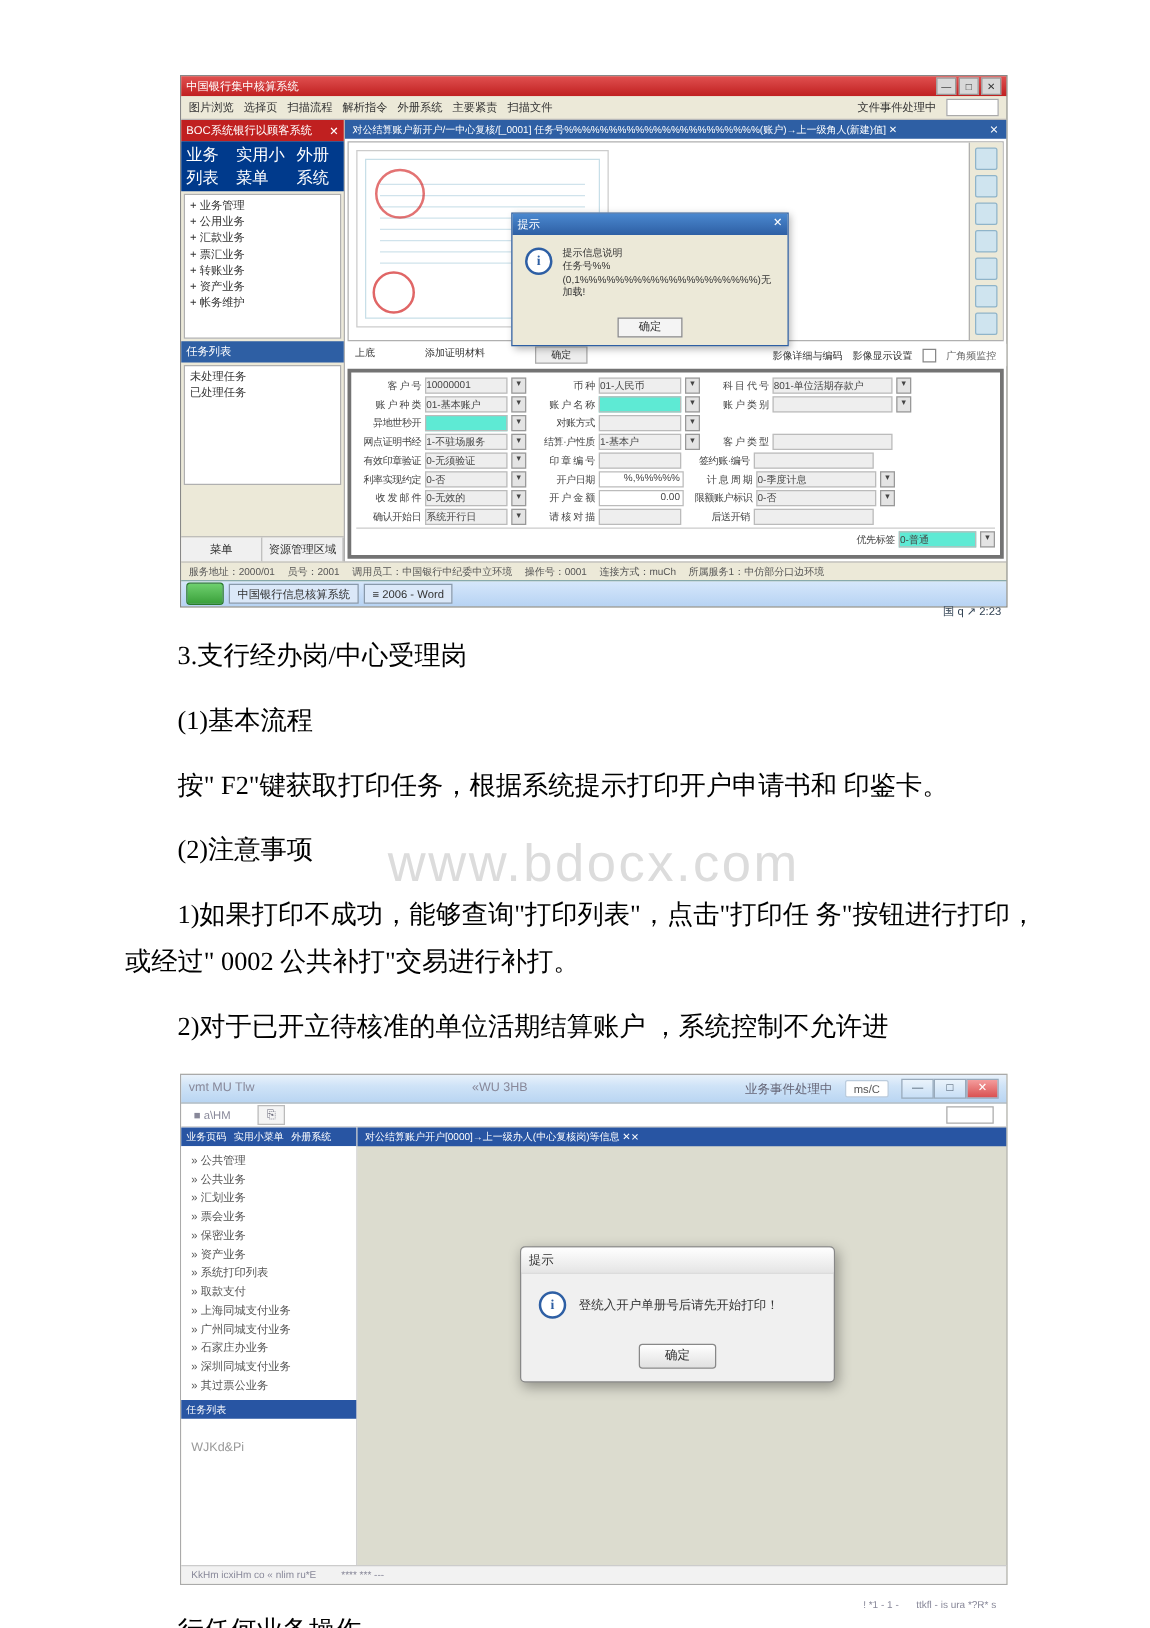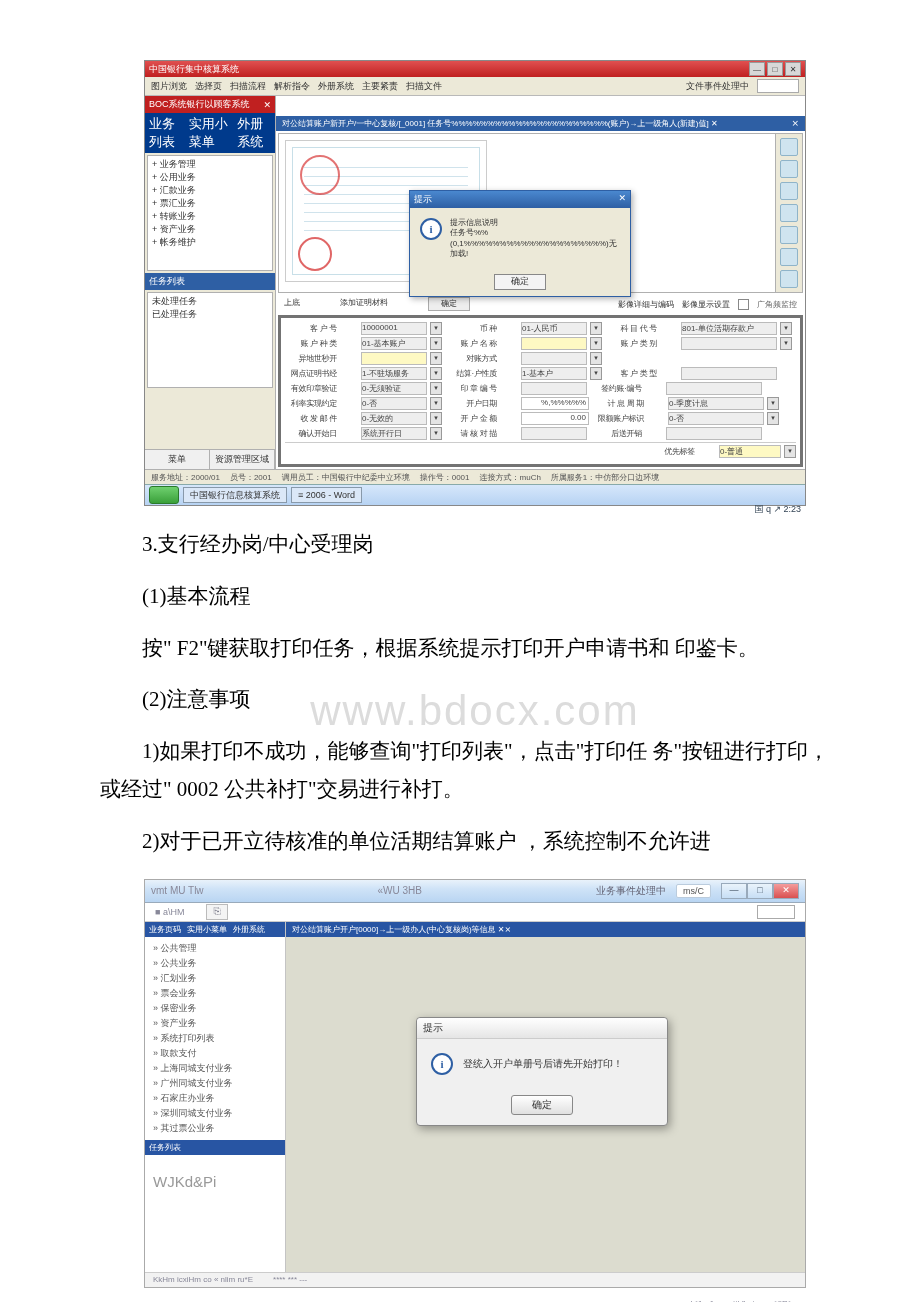--- a/index.html
+++ b/index.html
@@ -134,21 +134,20 @@
     display: flex;
     flex-direction: column;
   }
   .content-tabs {
     background: #2e5fa4;
     color: #fff;
     font-size: 8px;
     padding: 2px 6px;
     display: flex;
     justify-content: space-between;
-    margin-top: 20px;
   }
   .content-tabs .close-tab { font-size: 9px; }
   .content-body {
     flex: 1;
     display: flex;
     position: relative;
     border: 1px solid #b0b0b0;
     margin: 2px;
   }
   .doc-img {
@@ -296,23 +295,22 @@
     align-items: center;
     gap: 3px;
     margin-bottom: 2px;
   }
   .form-row .lbl { width: 52px; text-align: right; white-space: nowrap; letter-spacing: -0.3px; }
   .form-row .fld {
     height: 11px;
     background: #eee;
     border: 1px solid #bbb;
     flex-shrink: 0;
-    margin-left: 21px;
-  }
-  .form-row .fld.yellow { background: #fef9c3; }
+  }
+  .form-row .fld.yellow { background: #5eead4; }
   .form-row .fld.white { background: #fff; }
   .form-row .dd {
     width: 10px; height: 11px;
     border: 1px solid #999;
     background: #e4e4e4;
     font-size: 7px;
     text-align: center;
     line-height: 10px;
     flex-shrink: 0;
   }
@@ -487,21 +485,21 @@
   .sidebar2 .tasks-head2 {
     background: #2855a3;
     color: #fff;
     padding: 2px 4px;
     font-size: 8px;
   }
   .sidebar2 .tasks2 {
     flex: 1;
     padding: 18px 8px;
     color: #999;
-    font-size: 15px;
+    font-size: 10px;
   }
   .content2 {
     flex: 1;
     background: #dcdccf;
     display: flex;
     flex-direction: column;
   }
   .content2 .tabbar2 {
     background: #2855a3;
     color: #fff;

